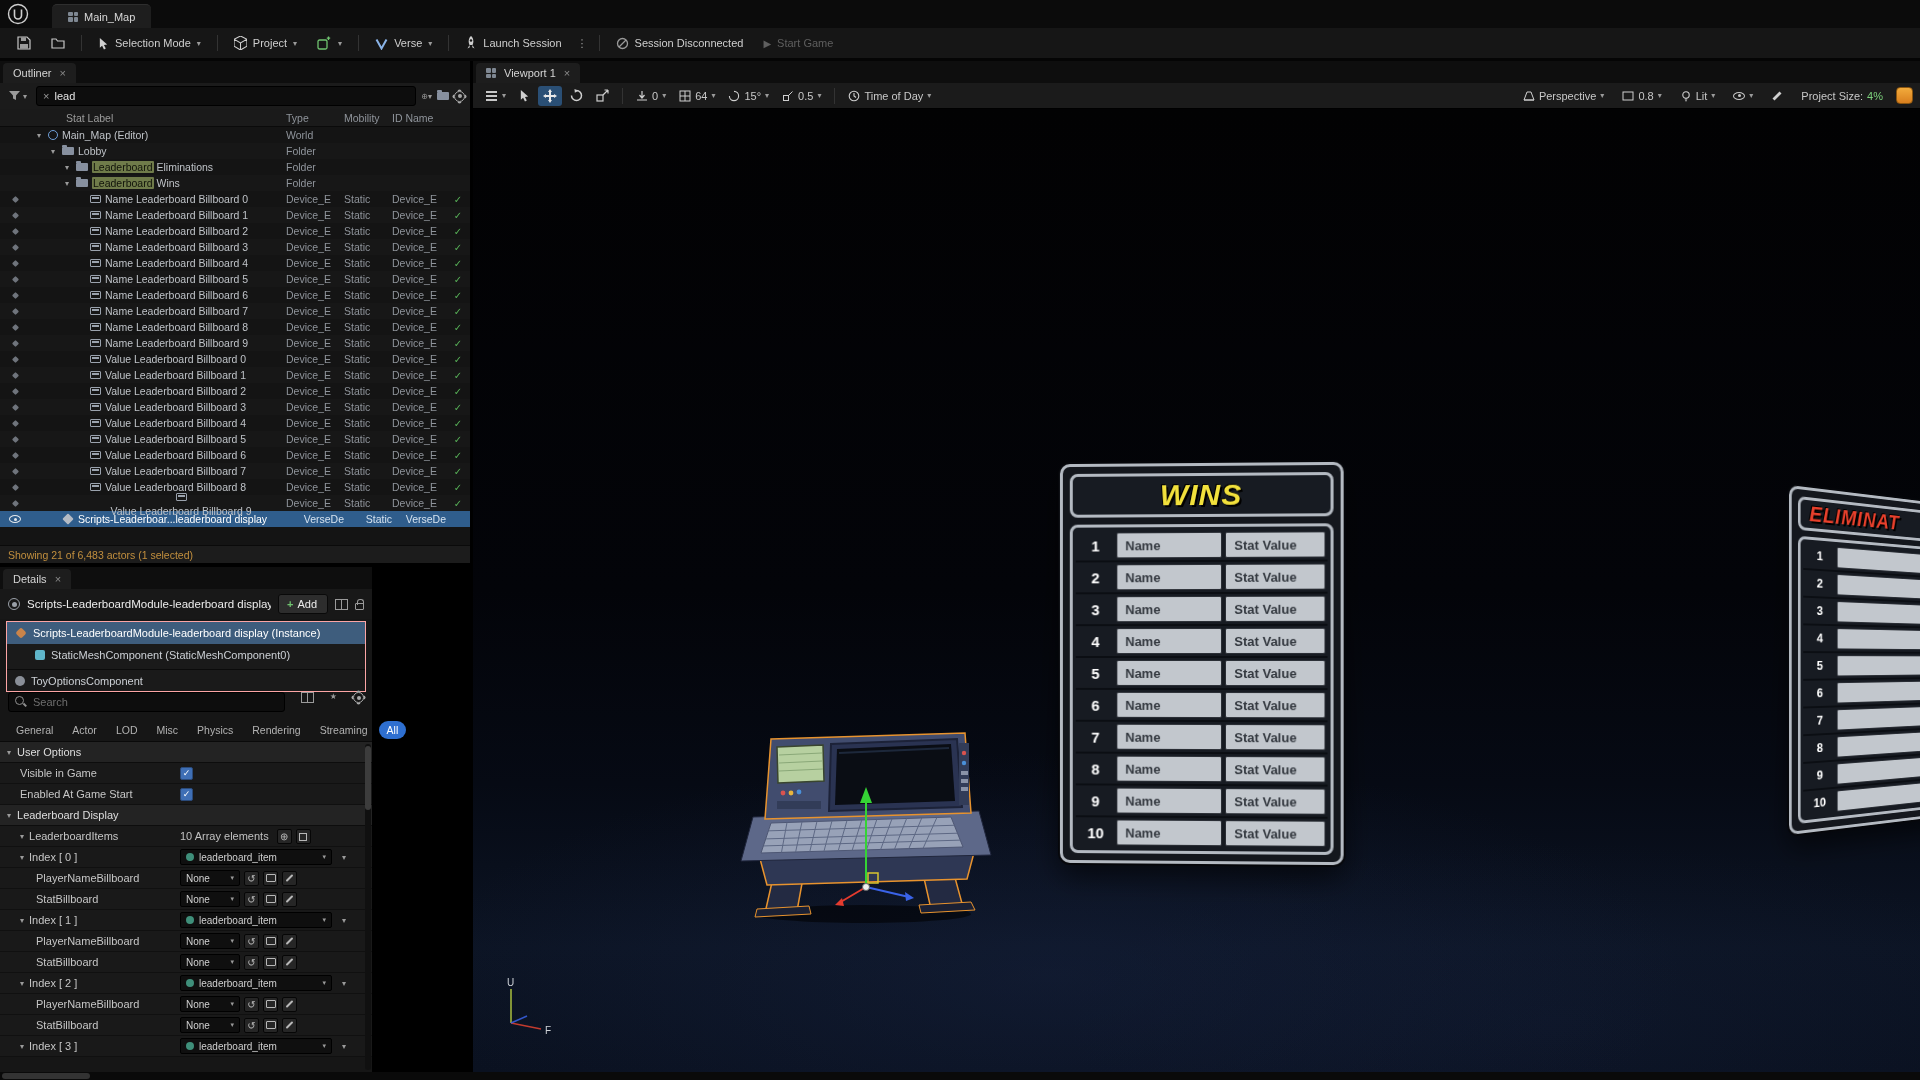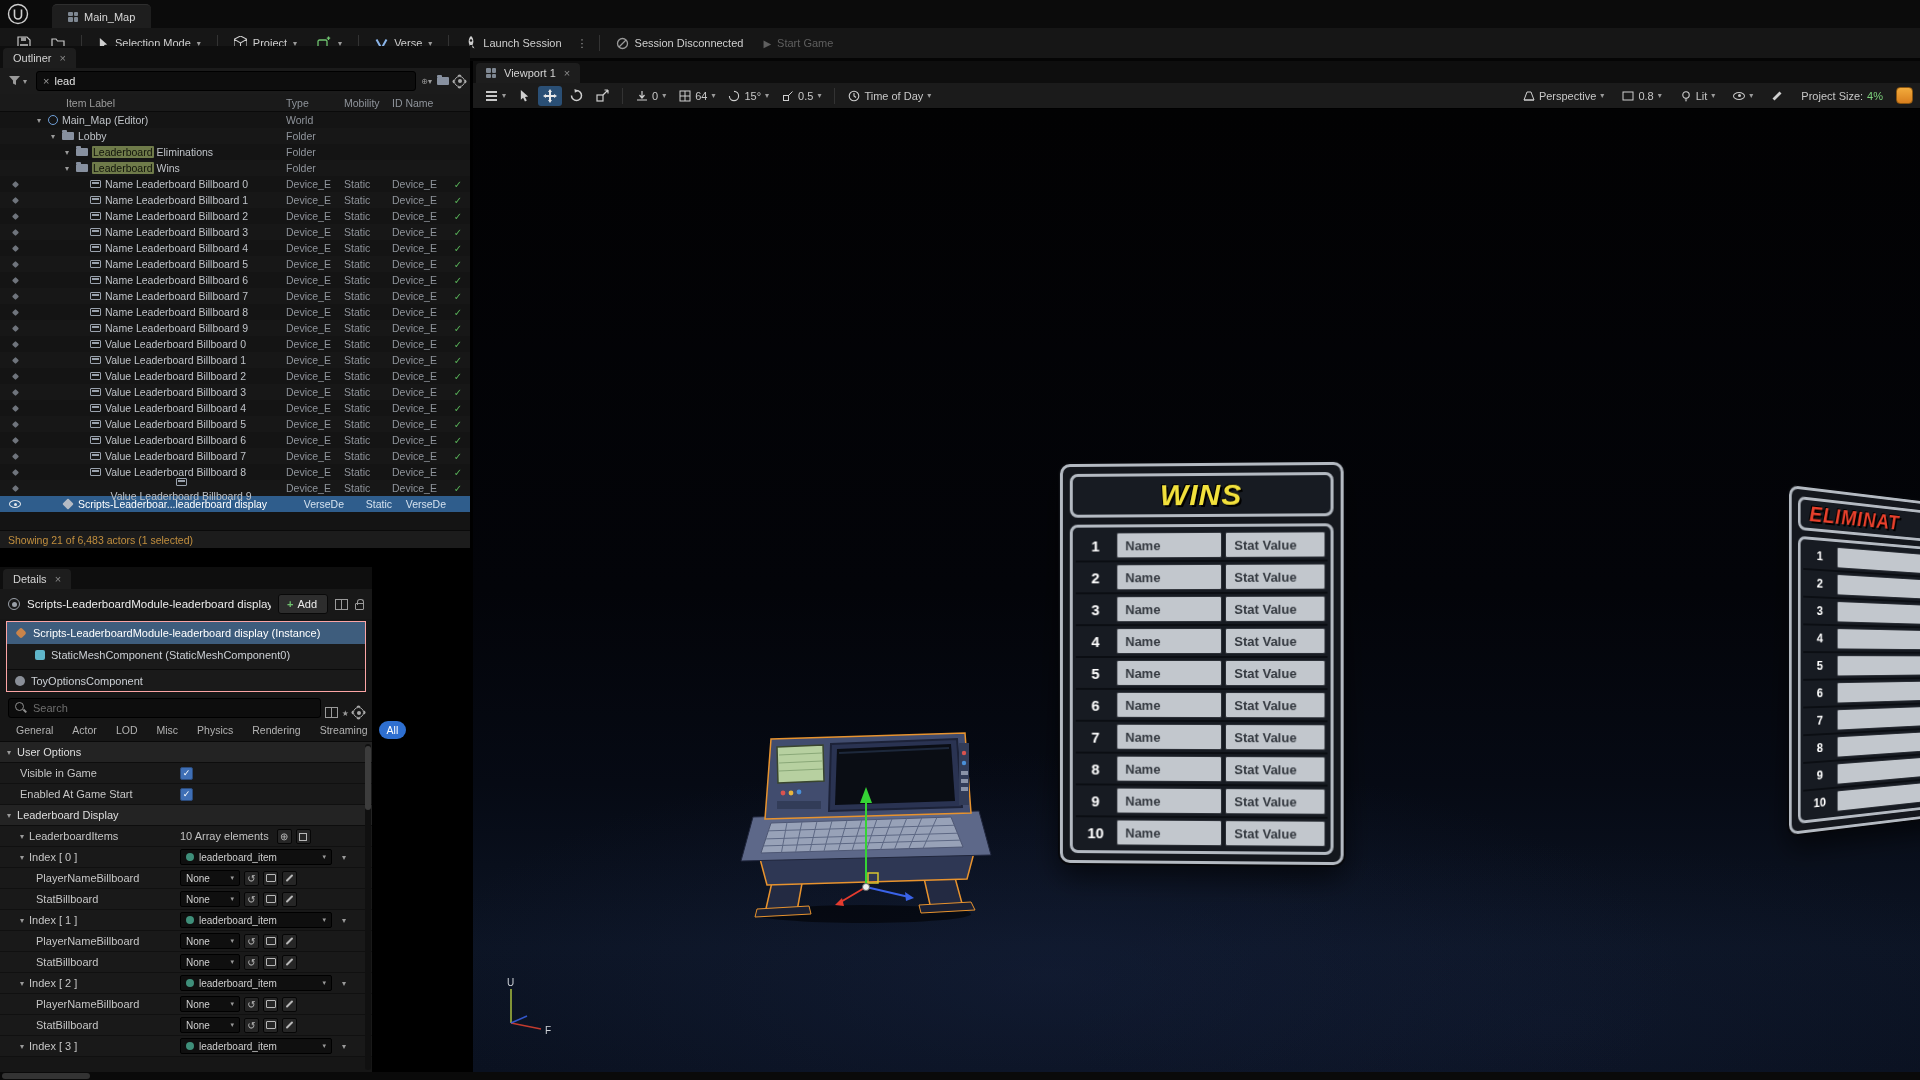--- a/index.html
+++ b/index.html
@@ -28,21 +28,21 @@
   .tb-disabled { color:#5f5f5f; }
   .play-tri { font-size:10px; }
 
   
   .panel-tabbar { height:22px; background:#0e0e0e; display:flex; align-items:flex-end; padding-left:3px; }
   .ptab { height:20px; background:#1d1d1d; border-radius:4px 4px 0 0; display:flex; align-items:center;
           gap:8px; padding:0 10px; color:#d4d4d4; }
   .ptab .x { color:#8a8a8a; font-size:11px; }
 
   
-  .outliner { position:absolute; left:0; top:46px; width:470px; height:502px; background:#151515;
+  .outliner { position:absolute; left:0; top:61px; width:470px; height:502px; background:#151515;
               display:flex; flex-direction:column; }
   .o-search-row { height:26px; background:#1b1b1b; display:flex; align-items:center; gap:5px; padding:0 5px; }
   .filter-btn { display:flex; align-items:center; gap:3px; padding:0 4px; }
   .o-search { flex:1; height:20px; background:#0d0d0d; border:1px solid #000; border-radius:3px;
               display:flex; align-items:center; gap:5px; padding:0 6px; }
   .o-search input { background:transparent; border:0; outline:0; color:#e2e2e2; font-size:11px; width:100%;
                     font-family:inherit; }
   .clear-x { color:#9a9a9a; }
   .o-header { height:18px; background:#1a1a1a; border-bottom:1px solid #0a0a0a; display:flex;
               align-items:center; color:#9c9c9c; font-size:10.5px; }
@@ -93,21 +93,21 @@
   .comp-box { margin:2px 6px 0 6px; background:#1a1a1a; border:1px solid #fca5a5; }
   .comp-row { height:22px; display:flex; align-items:center; gap:6px; padding:0 8px; color:#ccd0d5;
               white-space:nowrap; overflow:hidden; }
   .comp-row.sel { background:#3e5d7d; color:#fff; }
   .comp-row.ind { padding-left:28px; }
   .comp-sub { border-top:1px solid #0b0b0b; margin-top:3px; }
   .ci { width:10px; height:10px; flex:none; border-radius:2px; }
   .ci-script { background:#c9844a; transform:rotate(45deg); width:8px; height:8px; margin:0 2px; }
   .ci-mesh { background:#5fb5c9; }
   .ci-gear { background:#8a8f98; border-radius:50%; }
-  .d-search-row { height:26px; display:flex; align-items:flex-end; gap:4px; padding:0 8px; }
+  .d-search-row { height:26px; display:flex; align-items:flex-start; gap:16px; padding:0 8px; }
   .d-search { flex:1; height:20px; background:#0d0d0d; border:1px solid #000; border-radius:3px;
               display:flex; align-items:center; gap:6px; padding:0 6px; }
   .d-search input { background:transparent; border:0; outline:0; color:#e0e0e0; width:100%;
                     font-size:11px; font-family:inherit; }
   .d-search input::placeholder { color:#6e6e6e; }
   .d-tabs { height:24px; display:flex; align-items:center; gap:3px; padding:0 8px; border-bottom:1px solid #0a0a0a; }
   .d-tab { padding:3px 8px; border-radius:10px; color:#b2b2b2; font-size:10.5px; }
   .d-tab.active { background:#2e6fd0; color:#fff; }
   .d-sections { flex:1; position:relative; overflow:hidden; }
   .d-sech { height:21px; background:#232323; border-bottom:1px solid #0d0d0d; display:flex;
@@ -307,21 +307,21 @@
     <div class="o-search">
       <span class="clear-x">×</span>
       <input type="text" value="lead" style="">
     </div>
     <span class="caret">⊕▾</span>
     <span class="ico-folder"></span>
     <span class="i-gear"></span>
   </div>
   <div class="o-header">
     <span class="o-gut"></span>
-    <span class="o-lab">Item Label</span>
+    <span class="o-lab">Stat Label</span>
     <span class="o-type">Type</span>
     <span class="o-mob">Mobility</span>
     <span class="o-id">ID Name</span>
     <span class="o-chk"></span>
   </div>
   <div class="o-rows" id="outliner-rows">
       <div class="o-row">
         <span class="o-gut"></span>
         <div class="o-lab" style="padding-left: 4px;">
           <span class="o-exp">▾</span>

